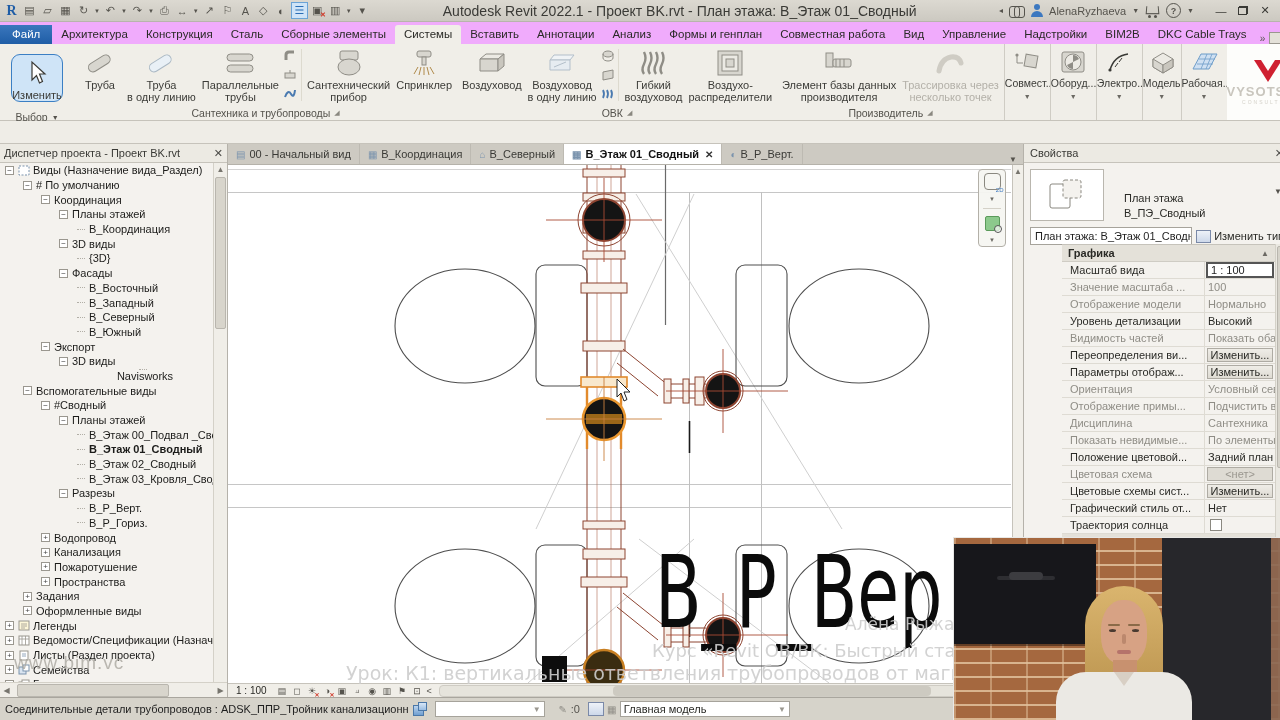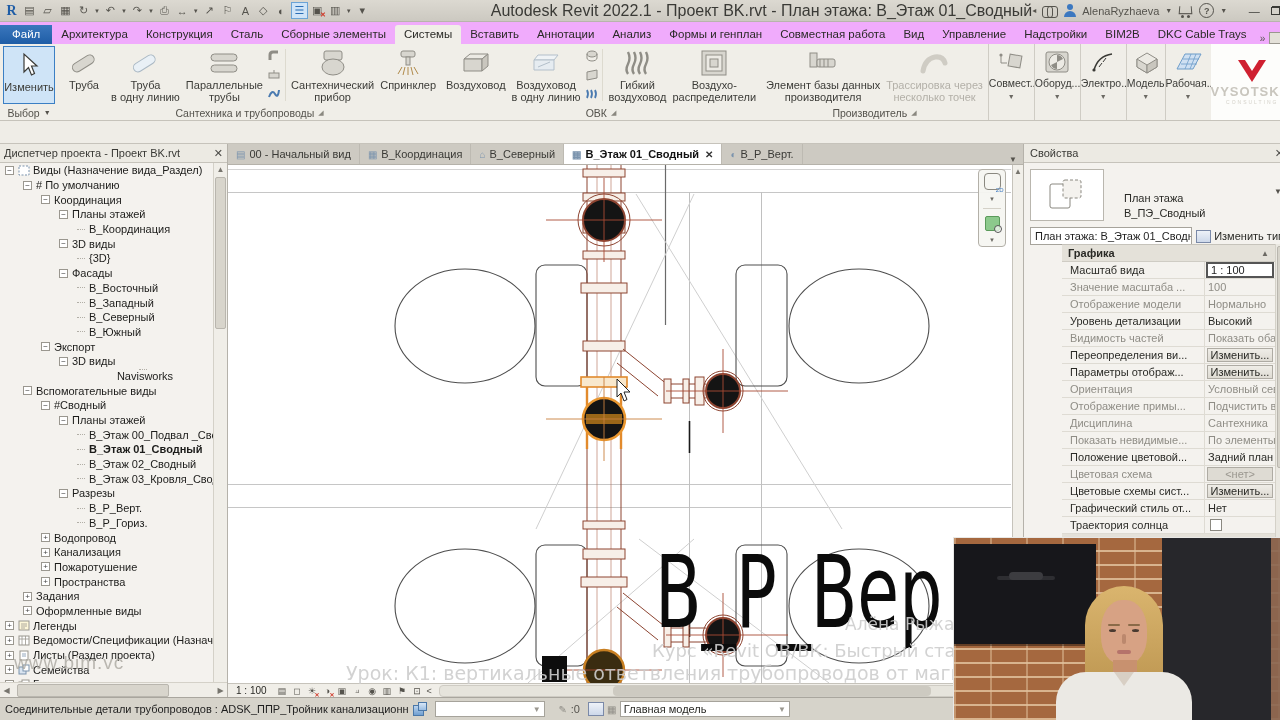--- a/index.html
+++ b/index.html
@@ -8,21 +8,21 @@
   
   #titlebar{position:absolute;left:0;top:0;width:1280px;height:22px;
     background:linear-gradient(#dcd9d1,#ccc9c1);display:flex;align-items:center;border-bottom:1px solid #b7b4ac;box-sizing:border-box;}
   .qat{display:flex;align-items:center;gap:1px;padding-left:3px;}
   .qicon{width:17px;height:17px;display:flex;align-items:center;justify-content:center;
     font-size:11px;color:#55534d;position:relative;}
   .qicon.logo{color:#1f5da6;font-weight:bold;font-size:14px;font-family:"Liberation Serif",serif;}
   .qicon.sel{background:#cfe4f7;border:1px solid #6ba3d6;box-sizing:border-box;color:#2a6db5;}
   .qicon .redx{position:absolute;right:0;bottom:0;color:#d03a2a;font-size:7px;font-weight:bold;}
   .qcaret{font-size:6px;color:#55534d;margin:0 1px;}
-  #tb-title{flex:0 0 auto;margin-left:120px;color:#3a3a36;font-size:16px;white-space:nowrap;}
+  #tb-title{flex:0 0 auto;margin-left:72px;color:#3a3a36;font-size:14px;white-space:nowrap;}
   #tb-right{margin-left:auto;display:flex;align-items:center;gap:6px;padding-right:4px;color:#55534d;}
   .binoc{position:relative;width:16px;height:12px;}
   .binoc::before,.binoc::after{content:"";position:absolute;top:1px;width:9px;height:10px;border:1.5px solid #55534d;border-radius:3px;}
   .binoc::before{left:0;} .binoc::after{right:0;}
   .person{position:relative;width:12px;height:13px;}
   .person::before{content:"";position:absolute;left:3px;top:0;width:6px;height:6px;border-radius:50%;background:#3c78c0;}
   .person::after{content:"";position:absolute;left:0;top:7px;width:12px;height:6px;border-radius:6px 6px 0 0;background:#3c78c0;}
   .cart{position:relative;width:15px;height:12px;}
   .cart::before{content:"";position:absolute;left:1px;top:1px;width:11px;height:7px;border:1.5px solid #55534d;border-top:none;transform:perspective(10px) rotateX(8deg);}
   .cart::after{content:"";position:absolute;left:3px;bottom:-1px;width:3px;height:3px;border-radius:50%;box-shadow:6px 0 0 #55534d;background:#55534d;}
@@ -43,21 +43,21 @@
   .panel{display:flex;flex-direction:column;position:relative;}
   .panel-body{flex:1;display:flex;align-items:stretch;padding:1px 2px 0 2px;}
   .panel-name{height:15px;display:flex;align-items:center;justify-content:center;gap:4px;
      color:#54524c;font-size:10.5px;white-space:nowrap;padding:0 4px;}
   .psep{width:1px;background:#d6d3ca;box-shadow:1px 0 0 #fbfaf7;margin:2px 0;}
   .bigbtn{display:flex;flex-direction:column;align-items:center;justify-content:flex-start;
      padding:2px 3px 0 3px;min-width:42px;}
   .bigbtn .bicon{height:32px;display:flex;align-items:center;justify-content:center;}
   .bigbtn .blabel{text-align:center;line-height:12px;color:#3c3c38;font-size:11px;white-space:nowrap;}
   .bigbtn.disabled .blabel{color:#b3b0a8;}
-  .modbtn{background:#cfe4f7;border:1px solid #3b7fc4;border-radius:0;box-sizing:border-box;width:52px;margin:1px;}
+  .modbtn{background:#cfe4f7;border:1px solid #3b7fc4;border-radius:9px;box-sizing:border-box;width:52px;margin:9px;}
   .stackcol{display:flex;flex-direction:column;justify-content:space-around;padding:2px 1px;}
   .sicon{width:15px;height:13px;display:flex;align-items:center;justify-content:center;}
   .vmini{width:1px;background:#dddacf;margin:4px 2px;}
   .mini{width:47px;border-left:1px solid #cfccc4;display:flex;flex-direction:column;align-items:center;}
   .mini:last-of-type{border-right:1px solid #cfccc4;}
   .mini .bicon{height:30px;display:flex;align-items:center;justify-content:center;margin-top:3px;}
   .mini .blabel{font-size:10.5px;color:#3c3c38;white-space:nowrap;overflow:hidden;max-width:45px;}
   .mini .mcaret{height:14px;color:#6b6963;font-size:7px;display:flex;align-items:center;}
   #vysotskiy{margin-left:auto;width:122px;background:#fdfdfb;display:flex;flex-direction:column;align-items:center;justify-content:center;}
   .vlogo{position:relative;width:0;height:0;border-left:14px solid transparent;border-right:14px solid transparent;border-top:22px solid #cf2030;}

